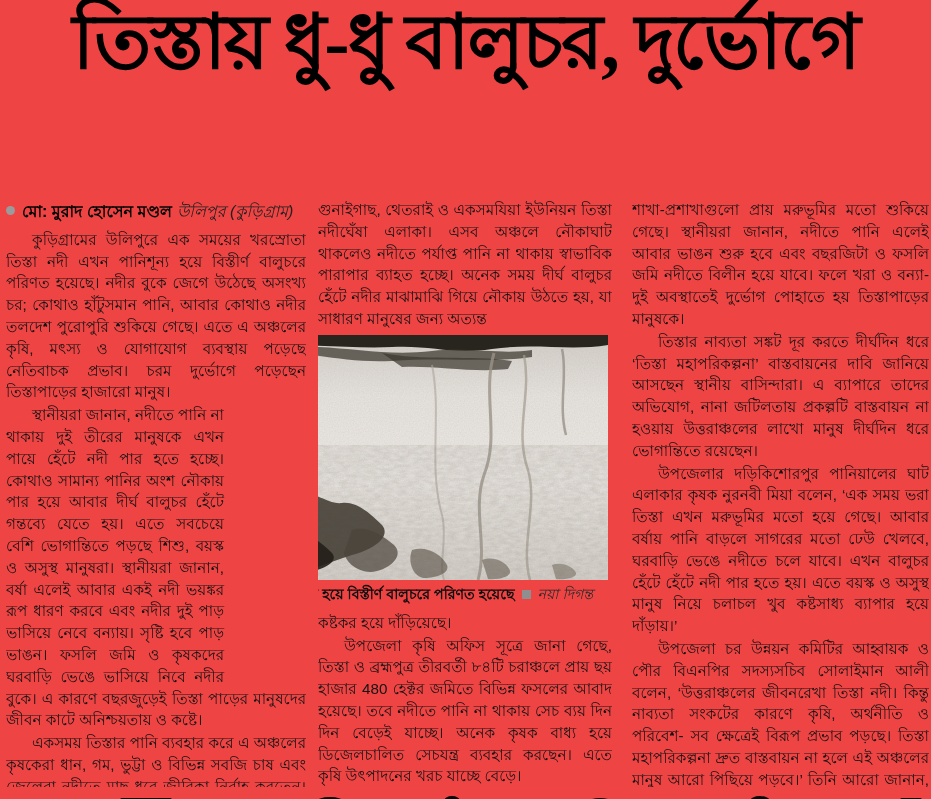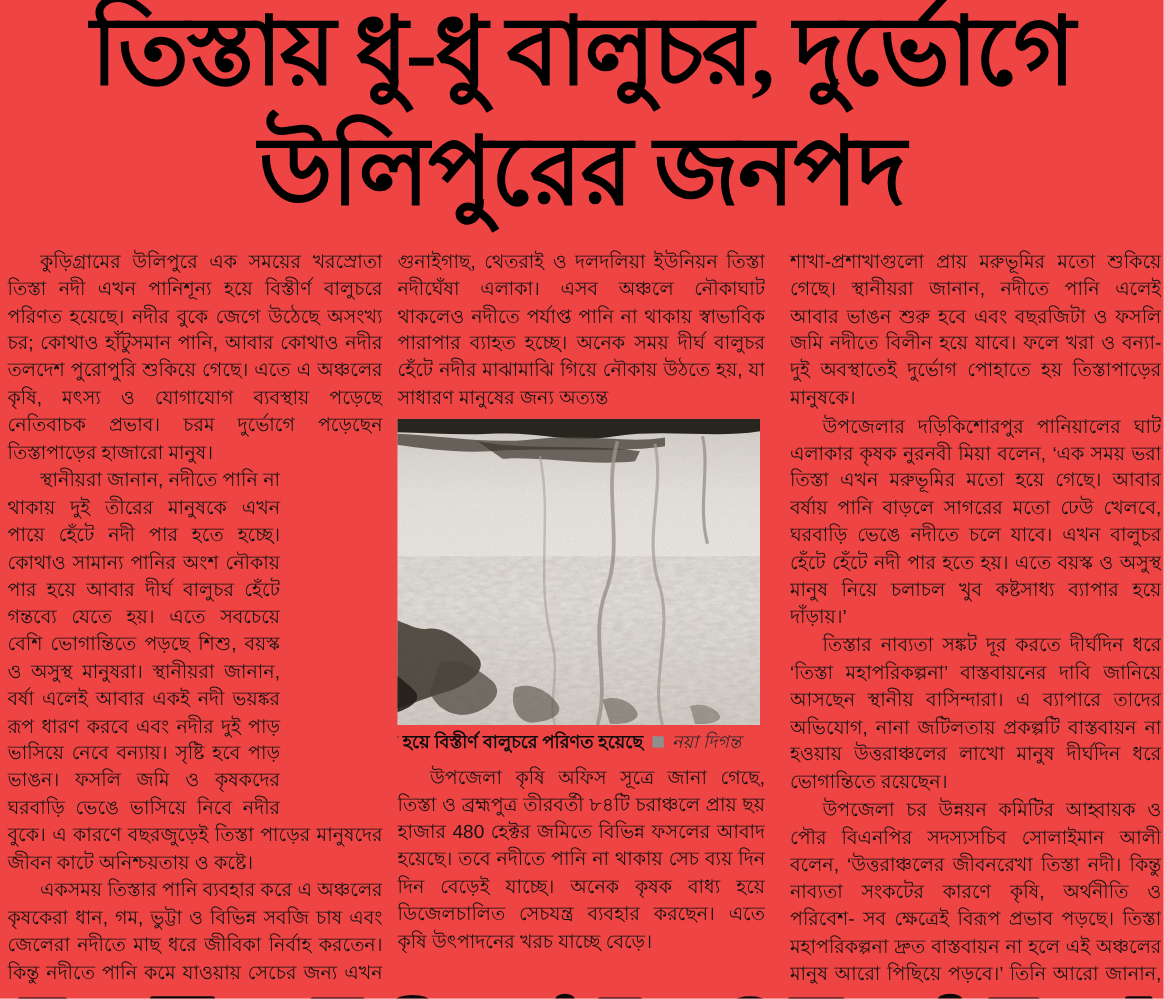--- a/index.html
+++ b/index.html
@@ -50,33 +50,35 @@
   
   .bottom-crop{position:absolute;left:0;bottom:0;width:931px;height:9px;overflow:hidden;}
 </style>
 </head>
 <body>
 
 <div class="page">
 
   <div class="headline">
     <div class="hl1">তিস্তায় ধু-ধু বালুচর, দুর্ভোগে</div>
-    <div class="hl2">উলিপুরের জনপদ</div>
   </div>
 
   <div class="col col1">
+    <div class="byline">
+      <span class="dot"></span><span class="rep">মো: মুরাদ হোসেন মণ্ডল</span><span class="loc">উলিপুর (কুড়িগ্রাম)</span>
+    </div>
     <p class="ind">কুড়িগ্রামের উলিপুরে এক সময়ের খরস্রোতা তিস্তা নদী এখন পানিশূন্য হয়ে বিস্তীর্ণ বালুচরে পরিণত হয়েছে। নদীর বুকে জেগে উঠেছে অসংখ্য চর; কোথাও হাঁটুসমান পানি, আবার কোথাও নদীর তলদেশ পুরোপুরি শুকিয়ে গেছে। এতে এ অঞ্চলের কৃষি, মৎস্য ও যোগাযোগ ব্যবস্থায় পড়েছে নেতিবাচক প্রভাব। চরম দুর্ভোগে পড়েছেন তিস্তাপাড়ের হাজারো মানুষ।</p>
     <div class="photo-intrude"></div>
     <p class="ind">স্থানীয়রা জানান, নদীতে পানি না থাকায় দুই তীরের মানুষকে এখন পায়ে হেঁটে নদী পার হতে হচ্ছে। কোথাও সামান্য পানির অংশ নৌকায় পার হয়ে আবার দীর্ঘ বালুচর হেঁটে গন্তব্যে যেতে হয়। এতে সবচেয়ে বেশি ভোগান্তিতে পড়ছে শিশু, বয়স্ক ও অসুস্থ মানুষরা। স্থানীয়রা জানান, বর্ষা এলেই আবার একই নদী ভয়ঙ্কর রূপ ধারণ করবে এবং নদীর দুই পাড় ভাসিয়ে নেবে বন্যায়। সৃষ্টি হবে পাড় ভাঙন। ফসলি জমি ও কৃষকদের ঘরবাড়ি ভেঙে ভাসিয়ে নিবে নদীর বুকে। এ কারণে বছরজুড়েই তিস্তা পাড়ের মানুষদের জীবন কাটে অনিশ্চয়তায় ও কষ্টে।</p>
     <p class="ind">একসময় তিস্তার পানি ব্যবহার করে এ অঞ্চলের কৃষকেরা ধান, গম, ভুট্টা ও বিভিন্ন সবজি চাষ এবং জেলেরা নদীতে মাছ ধরে জীবিকা নির্বাহ করতেন। কিন্তু নদীতে পানি কমে যাওয়ায় সেচের জন্য এখন ডিজেলচালিত পাম্পের ওপরই নির্ভর করতে হচ্ছে। এতে উৎপাদন ব্যয় বেড়ে যাচ্ছে, অনেকে লোকসানের মুখে পড়ছেন।</p>
 
   </div>
 
   <div class="col col2">
-    <p>গুনাইগাছ, থেতরাই ও দলদলিয়া ইউনিয়ন তিস্তা নদীঘেঁষা এলাকা। এসব অঞ্চলে নৌকাঘাট থাকলেও নদীতে পর্যাপ্ত পানি না থাকায় স্বাভাবিক পারাপার ব্যাহত হচ্ছে। অনেক সময় দীর্ঘ বালুচর হেঁটে নদীর মাঝামাঝি গিয়ে নৌকায় উঠতে হয়, যা সাধারণ মানুষের জন্য অত্যন্ত</p>
+    <p>গুনাইগাছ, থেতরাই ও একসমযিয়া ইউনিয়ন তিস্তা নদীঘেঁষা এলাকা। এসব অঞ্চলে নৌকাঘাট থাকলেও নদীতে পর্যাপ্ত পানি না থাকায় স্বাভাবিক পারাপার ব্যাহত হচ্ছে। অনেক সময় দীর্ঘ বালুচর হেঁটে নদীর মাঝামাঝি গিয়ে নৌকায় উঠতে হয়, যা সাধারণ মানুষের জন্য অত্যন্ত</p>
 
     <div class="photo-wrap">
       <svg width="376" height="245" viewBox="0 0 376 245" xmlns="http://www.w3.org/2000/svg">
         <defs>
           <linearGradient id="sand" x1="0" y1="0" x2="0" y2="1">
             <stop offset="0" stop-color="#d4cfc9"></stop>
             <stop offset="0.25" stop-color="#e9e5e0"></stop>
             <stop offset="0.6" stop-color="#efebe6"></stop>
             <stop offset="1" stop-color="#ddd8d2"></stop>
           </linearGradient>
@@ -112,28 +114,29 @@
         <path d="M180,215 C195,210 210,220 215,230 C218,238 205,243 192,243 C182,242 175,228 180,215 Z" fill="#564f44" opacity="0.6"></path>
         <path d="M250,225 C262,220 276,228 278,236 C279,242 266,245 256,244 Z" fill="#5d564a" opacity="0.55"></path>
         <path d="M320,230 C330,226 342,232 344,238 C345,243 332,245 324,244 Z" fill="#665e51" opacity="0.5"></path>
       </svg>
     </div>
 
     <div class="caption">
       <span class="cap-text">তিস্তা পানিশূন্য হয়ে বিস্তীর্ণ বালুচরে পরিণত হয়েছে</span><span class="cap-sep"></span><span class="cap-credit">নয়া দিগন্ত</span>
     </div>
 
+    <p>কষ্টকর হয়ে দাঁড়িয়েছে।</p>
     <p class="ind">উপজেলা কৃষি অফিস সূত্রে জানা গেছে, তিস্তা ও ব্রহ্মপুত্র তীরবর্তী ৮৪টি চরাঞ্চলে প্রায় ছয় হাজার 480 হেক্টর জমিতে বিভিন্ন ফসলের আবাদ হয়েছে। তবে নদীতে পানি না থাকায় সেচ ব্যয় দিন দিন বেড়েই যাচ্ছে। অনেক কৃষক বাধ্য হয়ে ডিজেলচালিত সেচযন্ত্র ব্যবহার করছেন। এতে কৃষি উৎপাদনের খরচ যাচ্ছে বেড়ে।</p>
 
   </div>
 
   <div class="col col3">
     <p>শাখা-প্রশাখাগুলো প্রায় মরুভূমির মতো শুকিয়ে গেছে। স্থানীয়রা জানান, নদীতে পানি এলেই আবার ভাঙন শুরু হবে এবং বছরজিটা ও ফসলি জমি নদীতে বিলীন হয়ে যাবে। ফলে খরা ও বন্যা- দুই অবস্থাতেই দুর্ভোগ পোহাতে হয় তিস্তাপাড়ের মানুষকে।</p>
+    <p class="ind">তিস্তার নাব্যতা সঙ্কট দূর করতে দীর্ঘদিন ধরে ‘তিস্তা মহাপরিকল্পনা’ বাস্তবায়নের দাবি জানিয়ে আসছেন স্থানীয় বাসিন্দারা। এ ব্যাপারে তাদের অভিযোগ, নানা জটিলতায় প্রকল্পটি বাস্তবায়ন না হওয়ায় উত্তরাঞ্চলের লাখো মানুষ দীর্ঘদিন ধরে ভোগান্তিতে রয়েছেন।</p>
     <p class="ind">উপজেলার দড়িকিশোরপুর পানিয়ালের ঘাট এলাকার কৃষক নুরনবী মিয়া বলেন, ‘এক সময় ভরা তিস্তা এখন মরুভূমির মতো হয়ে গেছে। আবার বর্ষায় পানি বাড়লে সাগরের মতো ঢেউ খেলবে, ঘরবাড়ি ভেঙে নদীতে চলে যাবে। এখন বালুচর হেঁটে হেঁটে নদী পার হতে হয়। এতে বয়স্ক ও অসুস্থ মানুষ নিয়ে চলাচল খুব কষ্টসাধ্য ব্যাপার হয়ে দাঁড়ায়।’</p>
-    <p class="ind">তিস্তার নাব্যতা সঙ্কট দূর করতে দীর্ঘদিন ধরে ‘তিস্তা মহাপরিকল্পনা’ বাস্তবায়নের দাবি জানিয়ে আসছেন স্থানীয় বাসিন্দারা। এ ব্যাপারে তাদের অভিযোগ, নানা জটিলতায় প্রকল্পটি বাস্তবায়ন না হওয়ায় উত্তরাঞ্চলের লাখো মানুষ দীর্ঘদিন ধরে ভোগান্তিতে রয়েছেন।</p>
     <p class="ind">উপজেলা চর উন্নয়ন কমিটির আহ্বায়ক ও পৌর বিএনপির সদস্যসচিব সোলাইমান আলী বলেন, ‘উত্তরাঞ্চলের জীবনরেখা তিস্তা নদী। কিন্তু নাব্যতা সংকটের কারণে কৃষি, অর্থনীতি ও পরিবেশ- সব ক্ষেত্রেই বিরূপ প্রভাব পড়ছে। তিস্তা মহাপরিকল্পনা দ্রুত বাস্তবায়ন না হলে এই অঞ্চলের মানুষ আরো পিছিয়ে পড়বে।’ তিনি আরো জানান, তিস্তা রক্ষায় বিভিন্ন কর্মসূচি পালন করা হচ্ছে</p>
 
   </div>
 
   <div class="bottom-crop">
     <svg width="931" height="9" viewBox="0 0 931 9" xmlns="http://www.w3.org/2000/svg">
       <g fill="#0a0a0a">
         <rect x="14" y="4" width="40" height="5" rx="2"></rect>
         <rect x="70" y="5" width="26" height="4" rx="2"></rect>
         <rect x="120" y="3" width="52" height="6" rx="2"></rect>

